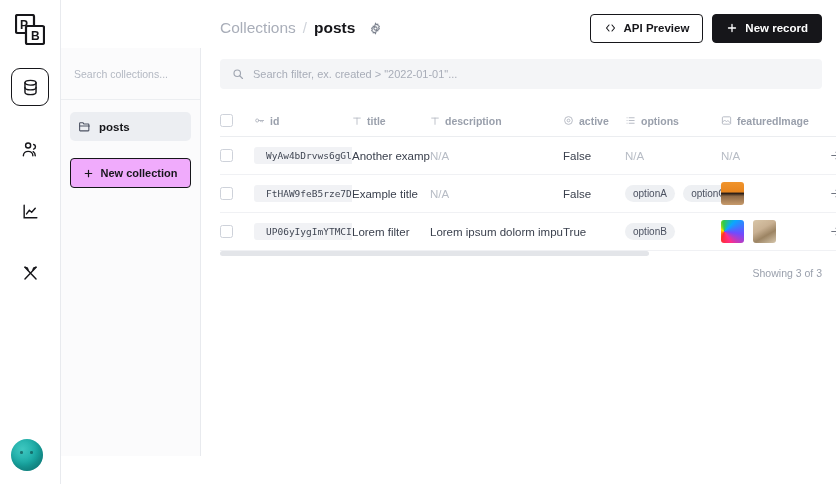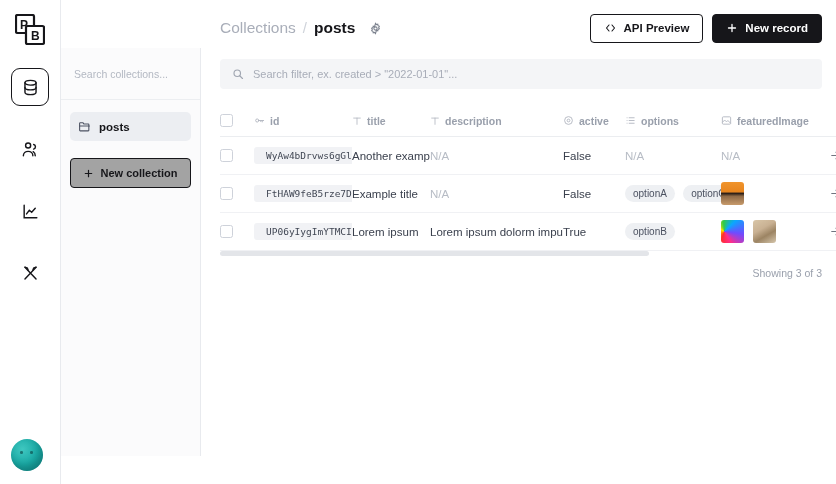--- a/index.html
+++ b/index.html
@@ -59,21 +59,21 @@
     font-size: 11.5px; color: #4a5160; cursor: pointer;
   }
   .side-item.active { background: #eceef2; color: #16161a; font-weight: 600; }
   .side-item .ic { display: flex; color: #9aa0ad; }
   .side-item.active .ic { color: #4c5262; }
   .new-collection {
     margin: 17px 9px 0 9px; height: 30px;
     border: 1.4px solid #16161a; border-radius: 4px;
     display: flex; align-items: center; justify-content: center; gap: 6px;
     font-size: 11px; font-weight: 600; color: #16161a;
-    background: #a3a3a3; cursor: pointer;
+    background: #f0abfc; cursor: pointer;
   }
 
   
   .main { flex: 1; height: 484px; background: #fff; display: flex; flex-direction: column; min-width: 0; }
   .topbar {
     height: 56px; display: flex; align-items: center;
     padding: 0 14px 0 19px; gap: 9px; flex: 0 0 56px;
   }
   .crumb { display: flex; align-items: baseline; gap: 7px; }
   .crumb .c-root { font-size: 15.5px; color: #a9aeb9; cursor: pointer; }
@@ -392,21 +392,21 @@
                 </svg>
               </div>
             </td>
           </tr>
 
           <tr>
             <td>
                 <div class="cbox"></div>
               </td>
             <td><span class="idchip">UP06yIygImYTMCI</span></td>
-            <td>Lorem ipsum</td>
+            <td>Lorem filter</td>
             <td>Lorem ipsum dolorm impusm...</td>
             <td>True</td>
             <td>
               <span class="opt">optionB</span>
             </td>
             <td>
               <span class="thumb th-rainbow"></span>
               <span class="thumb th-photo"></span>
             </td>
             <td>

